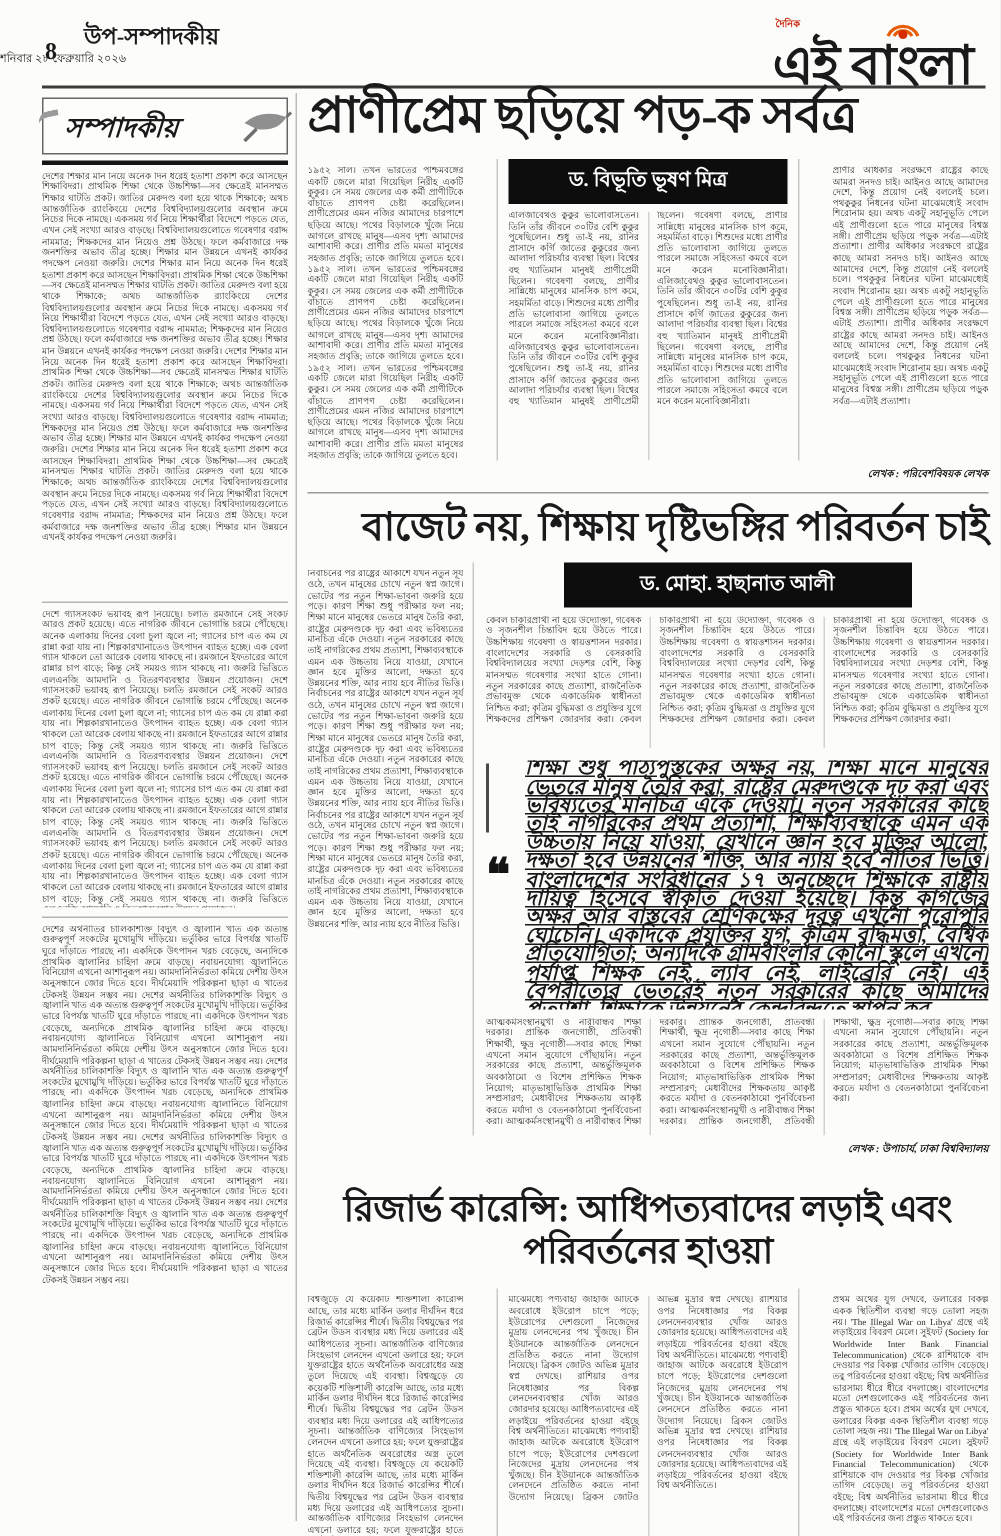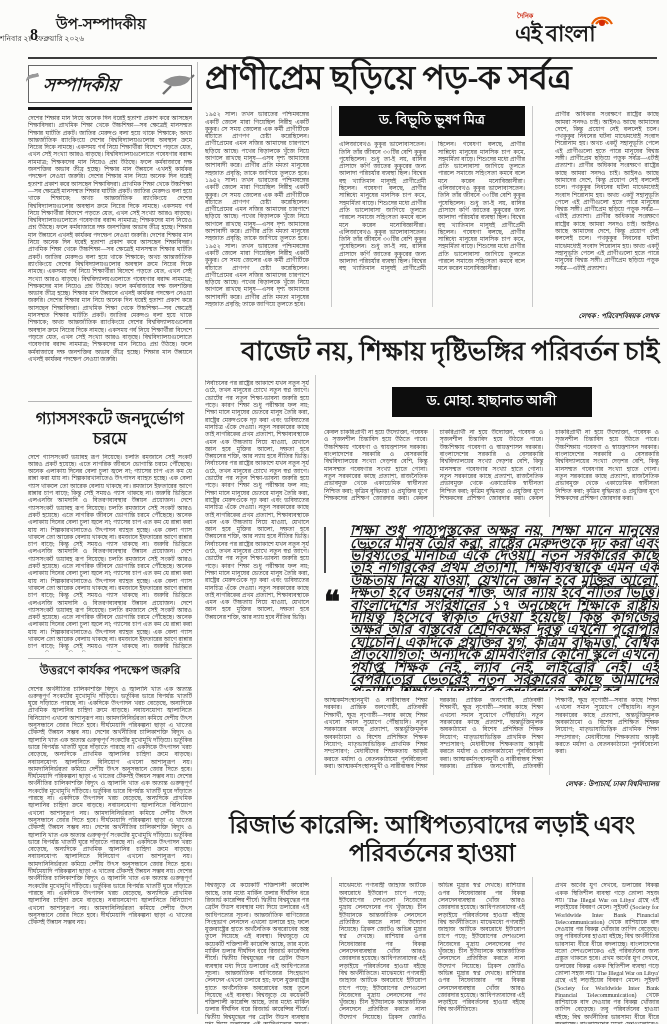--- a/index.html
+++ b/index.html
@@ -8,21 +8,21 @@
     position:relative; width:667px; height:1024px; margin:0 auto;
     background:#fcfcfa; color:#1a1a1a; overflow:hidden;
     font-family:"Liberation Serif", serif;
   }
   
   .hdr-pagenum { position:absolute; left:30px; top:26px; font-size:16px; font-weight:bold; }
   .hdr-section { position:absolute; left:56px; top:12px; font-size:15px; font-weight:bold; }
   .hdr-date { position:absolute; left:0; right:4px; top:33px; text-align:left; font-size:7.5px; color:#222; }
   .masthead { position:absolute; right:12px; top:8px; width:140px; height:46px; }
   .mast-tagline { position:absolute; left:2px; top:3px; font-size:6.5px; color:#c8220a; font-weight:bold; }
-  .mast-title { position:absolute; left:0; top:8px; font-size:22px; font-weight:800; letter-spacing:-1px; white-space:nowrap; }
+  .mast-title { position:absolute; left:0; top:8px; font-size:36px; font-weight:800; letter-spacing:-1px; white-space:nowrap; }
   .mast-arcs { position:absolute; left:72px; top:2px; }
   .hdr-rule { position:absolute; left:28px; right:10px; top:57px; height:2px; background:#3c3c3c; }
 
   
   .leftcol { position:absolute; left:28px; top:62px; width:164px; }
   .ed-box { position:relative; margin-top:3px; height:38px; border:1.5px solid #666; background:#fdfdfb; }
   .ed-box-label { position:absolute; left:14px; top:5px; font-size:18px; font-weight:800; font-style:italic; transform:skewX(-4deg); }
   .quill { position:absolute; right:-4px; top:4px; }
   .ed-swoosh { position:absolute; left:-3px; top:8px; width:14px; height:14px; border-top:4px solid #9a9a9a; border-radius:50% 0 0 0; transform:rotate(-12deg); }
   .ed-rule { height:3px; background:#151515; margin-top:4px; }
@@ -50,21 +50,21 @@
   .two-col { columns:2; column-gap:12px; column-rule:1px solid #d2d2d2; }
   .lead-col { height:196px; }
   .lead-mid-txt { height:166px; }
   .credit { text-align:right; font-size:6.8px; font-weight:bold; font-style:italic; color:#111; margin-top:3px; }
   .sec-rule { height:1px; background:#9a9a9a; margin-top:6px; }
 
   .mid-h { font-size:26px; font-weight:800; text-align:right; line-height:1.15; margin-top:8px; letter-spacing:-0.3px; }
   .mid-grid { display:grid; grid-template-columns:104px 1fr; margin-top:8px; }
   .mid-c1 { height:352px; }
   .mid-right { border-left:1px solid #c9c9c9; margin-left:6px; padding-left:8px; }
-  .mid-byline { width:200px; margin:12px auto; }
+  .mid-byline { width:232px; margin:0 auto; }
   .three-col { columns:3; column-gap:12px; column-rule:1px solid #d2d2d2; }
   .mid-top { height:88px; margin-top:6px; }
   .mid-bottom { height:78px; margin-top:6px; }
   .pull-quote { position:relative; display:flex; margin-top:8px; max-height:166px; overflow:hidden; }
   .qgutter { position:relative; flex:0 0 26px; }
   .qbar { position:absolute; left:0; top:2px; width:2px; height:46px; background:#4a4a4a; }
   .quote-glyph { position:absolute; left:0px; top:62px; font-size:30px; font-weight:900; color:#141414; line-height:1; font-style:normal; }
   .quote-text { flex:1; font-size:14px; line-height:12.4px; font-weight:bold; font-style:italic; text-align:justify; color:#181818;text-decoration:underline; }
 
   .bot-h { font-size:24px; font-weight:800; text-align:center; line-height:1.15; margin-top:22px; letter-spacing:-0.3px; }
@@ -98,25 +98,23 @@
         <path d="M2 12 Q14 2 30 8 Q24 18 10 16 Z" fill="#8f8f8f"></path>
         <path d="M10 16 L2 24" stroke="#6e6e6e" stroke-width="2.4"></path>
         <path d="M30 8 L33 5" stroke="#6e6e6e" stroke-width="2"></path>
       </svg>
     </div>
     <div class="ed-rule"></div>
 
     <div class="bodytext ed-body-1">দেশের শিক্ষার মান নিয়ে অনেক দিন ধরেই হতাশা প্রকাশ করে আসছেন শিক্ষাবিদরা। প্রাথমিক শিক্ষা থেকে উচ্চশিক্ষা—সব ক্ষেত্রেই মানসম্মত শিক্ষার ঘাটতি প্রকট। জাতির মেরুদণ্ড বলা হয়ে থাকে শিক্ষাকে; অথচ আন্তর্জাতিক র‌্যাংকিংয়ে দেশের বিশ্ববিদ্যালয়গুলোর অবস্থান ক্রমে নিচের দিকে নামছে। একসময় গর্ব নিয়ে শিক্ষার্থীরা বিদেশে পড়তে যেত, এখন সেই সংখ্যা আরও বাড়ছে। বিশ্ববিদ্যালয়গুলোতে গবেষণার বরাদ্দ নামমাত্র; শিক্ষকদের মান নিয়েও প্রশ্ন উঠছে। ফলে কর্মবাজারে দক্ষ জনশক্তির অভাব তীব্র হচ্ছে। শিক্ষার মান উন্নয়নে এখনই কার্যকর পদক্ষেপ নেওয়া জরুরি। দেশের শিক্ষার মান নিয়ে অনেক দিন ধরেই হতাশা প্রকাশ করে আসছেন শিক্ষাবিদরা। প্রাথমিক শিক্ষা থেকে উচ্চশিক্ষা—সব ক্ষেত্রেই মানসম্মত শিক্ষার ঘাটতি প্রকট। জাতির মেরুদণ্ড বলা হয়ে থাকে শিক্ষাকে; অথচ আন্তর্জাতিক র‌্যাংকিংয়ে দেশের বিশ্ববিদ্যালয়গুলোর অবস্থান ক্রমে নিচের দিকে নামছে। একসময় গর্ব নিয়ে শিক্ষার্থীরা বিদেশে পড়তে যেত, এখন সেই সংখ্যা আরও বাড়ছে। বিশ্ববিদ্যালয়গুলোতে গবেষণার বরাদ্দ নামমাত্র; শিক্ষকদের মান নিয়েও প্রশ্ন উঠছে। ফলে কর্মবাজারে দক্ষ জনশক্তির অভাব তীব্র হচ্ছে। শিক্ষার মান উন্নয়নে এখনই কার্যকর পদক্ষেপ নেওয়া জরুরি। দেশের শিক্ষার মান নিয়ে অনেক দিন ধরেই হতাশা প্রকাশ করে আসছেন শিক্ষাবিদরা। প্রাথমিক শিক্ষা থেকে উচ্চশিক্ষা—সব ক্ষেত্রেই মানসম্মত শিক্ষার ঘাটতি প্রকট। জাতির মেরুদণ্ড বলা হয়ে থাকে শিক্ষাকে; অথচ আন্তর্জাতিক র‌্যাংকিংয়ে দেশের বিশ্ববিদ্যালয়গুলোর অবস্থান ক্রমে নিচের দিকে নামছে। একসময় গর্ব নিয়ে শিক্ষার্থীরা বিদেশে পড়তে যেত, এখন সেই সংখ্যা আরও বাড়ছে। বিশ্ববিদ্যালয়গুলোতে গবেষণার বরাদ্দ নামমাত্র; শিক্ষকদের মান নিয়েও প্রশ্ন উঠছে। ফলে কর্মবাজারে দক্ষ জনশক্তির অভাব তীব্র হচ্ছে। শিক্ষার মান উন্নয়নে এখনই কার্যকর পদক্ষেপ নেওয়া জরুরি। দেশের শিক্ষার মান নিয়ে অনেক দিন ধরেই হতাশা প্রকাশ করে আসছেন শিক্ষাবিদরা। প্রাথমিক শিক্ষা থেকে উচ্চশিক্ষা—সব ক্ষেত্রেই মানসম্মত শিক্ষার ঘাটতি প্রকট। জাতির মেরুদণ্ড বলা হয়ে থাকে শিক্ষাকে; অথচ আন্তর্জাতিক র‌্যাংকিংয়ে দেশের বিশ্ববিদ্যালয়গুলোর অবস্থান ক্রমে নিচের দিকে নামছে। একসময় গর্ব নিয়ে শিক্ষার্থীরা বিদেশে পড়তে যেত, এখন সেই সংখ্যা আরও বাড়ছে। বিশ্ববিদ্যালয়গুলোতে গবেষণার বরাদ্দ নামমাত্র; শিক্ষকদের মান নিয়েও প্রশ্ন উঠছে। ফলে কর্মবাজারে দক্ষ জনশক্তির অভাব তীব্র হচ্ছে। শিক্ষার মান উন্নয়নে এখনই কার্যকর পদক্ষেপ নেওয়া জরুরি।</div>
     <div class="thin-rule"></div>
 
-    <div class="ed-h2">গ্যাসসংকটে জনদুর্ভোগ চরমে</div>
     <div class="bodytext ed-body-2">দেশে গ্যাসসংকট ভয়াবহ রূপ নিয়েছে। চলতি রমজানে সেই সংকট আরও প্রকট হয়েছে। এতে নাগরিক জীবনে ভোগান্তি চরমে পৌঁছেছে। অনেক এলাকায় দিনের বেলা চুলা জ্বলে না; গ্যাসের চাপ এত কম যে রান্না করা যায় না। শিল্পকারখানাতেও উৎপাদন ব্যাহত হচ্ছে। এক বেলা গ্যাস থাকলে তো আরেক বেলায় থাকছে না। রমজানে ইফতারের আগে রান্নার চাপ বাড়ে; কিন্তু সেই সময়ও গ্যাস থাকছে না। জরুরি ভিত্তিতে এলএনজি আমদানি ও বিতরণব্যবস্থার উন্নয়ন প্রয়োজন। দেশে গ্যাসসংকট ভয়াবহ রূপ নিয়েছে। চলতি রমজানে সেই সংকট আরও প্রকট হয়েছে। এতে নাগরিক জীবনে ভোগান্তি চরমে পৌঁছেছে। অনেক এলাকায় দিনের বেলা চুলা জ্বলে না; গ্যাসের চাপ এত কম যে রান্না করা যায় না। শিল্পকারখানাতেও উৎপাদন ব্যাহত হচ্ছে। এক বেলা গ্যাস থাকলে তো আরেক বেলায় থাকছে না। রমজানে ইফতারের আগে রান্নার চাপ বাড়ে; কিন্তু সেই সময়ও গ্যাস থাকছে না। জরুরি ভিত্তিতে এলএনজি আমদানি ও বিতরণব্যবস্থার উন্নয়ন প্রয়োজন। দেশে গ্যাসসংকট ভয়াবহ রূপ নিয়েছে। চলতি রমজানে সেই সংকট আরও প্রকট হয়েছে। এতে নাগরিক জীবনে ভোগান্তি চরমে পৌঁছেছে। অনেক এলাকায় দিনের বেলা চুলা জ্বলে না; গ্যাসের চাপ এত কম যে রান্না করা যায় না। শিল্পকারখানাতেও উৎপাদন ব্যাহত হচ্ছে। এক বেলা গ্যাস থাকলে তো আরেক বেলায় থাকছে না। রমজানে ইফতারের আগে রান্নার চাপ বাড়ে; কিন্তু সেই সময়ও গ্যাস থাকছে না। জরুরি ভিত্তিতে এলএনজি আমদানি ও বিতরণব্যবস্থার উন্নয়ন প্রয়োজন। দেশে গ্যাসসংকট ভয়াবহ রূপ নিয়েছে। চলতি রমজানে সেই সংকট আরও প্রকট হয়েছে। এতে নাগরিক জীবনে ভোগান্তি চরমে পৌঁছেছে। অনেক এলাকায় দিনের বেলা চুলা জ্বলে না; গ্যাসের চাপ এত কম যে রান্না করা যায় না। শিল্পকারখানাতেও উৎপাদন ব্যাহত হচ্ছে। এক বেলা গ্যাস থাকলে তো আরেক বেলায় থাকছে না। রমজানে ইফতারের আগে রান্নার চাপ বাড়ে; কিন্তু সেই সময়ও গ্যাস থাকছে না। জরুরি ভিত্তিতে এলএনজি আমদানি ও বিতরণব্যবস্থার উন্নয়ন প্রয়োজন।</div>
     <div class="thin-rule"></div>
 
-    <div class="ed-sub">উত্তরণে কার্যকর পদক্ষেপ জরুরি</div>
     <div class="bodytext ed-body-3">দেশের অর্থনীতির চালিকাশক্তি বিদ্যুৎ ও জ্বালানি খাত এক অত্যন্ত গুরুত্বপূর্ণ সংকটের মুখোমুখি দাঁড়িয়ে। ভর্তুকির ভারে বিপর্যস্ত খাতটি ঘুরে দাঁড়াতে পারছে না। একদিকে উৎপাদন খরচ বেড়েছে, অন্যদিকে প্রাথমিক জ্বালানির চাহিদা ক্রমে বাড়ছে। নবায়নযোগ্য জ্বালানিতে বিনিয়োগ এখনো আশানুরূপ নয়। আমদানিনির্ভরতা কমিয়ে দেশীয় উৎস অনুসন্ধানে জোর দিতে হবে। দীর্ঘমেয়াদি পরিকল্পনা ছাড়া এ খাতের টেকসই উন্নয়ন সম্ভব নয়। দেশের অর্থনীতির চালিকাশক্তি বিদ্যুৎ ও জ্বালানি খাত এক অত্যন্ত গুরুত্বপূর্ণ সংকটের মুখোমুখি দাঁড়িয়ে। ভর্তুকির ভারে বিপর্যস্ত খাতটি ঘুরে দাঁড়াতে পারছে না। একদিকে উৎপাদন খরচ বেড়েছে, অন্যদিকে প্রাথমিক জ্বালানির চাহিদা ক্রমে বাড়ছে। নবায়নযোগ্য জ্বালানিতে বিনিয়োগ এখনো আশানুরূপ নয়। আমদানিনির্ভরতা কমিয়ে দেশীয় উৎস অনুসন্ধানে জোর দিতে হবে। দীর্ঘমেয়াদি পরিকল্পনা ছাড়া এ খাতের টেকসই উন্নয়ন সম্ভব নয়। দেশের অর্থনীতির চালিকাশক্তি বিদ্যুৎ ও জ্বালানি খাত এক অত্যন্ত গুরুত্বপূর্ণ সংকটের মুখোমুখি দাঁড়িয়ে। ভর্তুকির ভারে বিপর্যস্ত খাতটি ঘুরে দাঁড়াতে পারছে না। একদিকে উৎপাদন খরচ বেড়েছে, অন্যদিকে প্রাথমিক জ্বালানির চাহিদা ক্রমে বাড়ছে। নবায়নযোগ্য জ্বালানিতে বিনিয়োগ এখনো আশানুরূপ নয়। আমদানিনির্ভরতা কমিয়ে দেশীয় উৎস অনুসন্ধানে জোর দিতে হবে। দীর্ঘমেয়াদি পরিকল্পনা ছাড়া এ খাতের টেকসই উন্নয়ন সম্ভব নয়। দেশের অর্থনীতির চালিকাশক্তি বিদ্যুৎ ও জ্বালানি খাত এক অত্যন্ত গুরুত্বপূর্ণ সংকটের মুখোমুখি দাঁড়িয়ে। ভর্তুকির ভারে বিপর্যস্ত খাতটি ঘুরে দাঁড়াতে পারছে না। একদিকে উৎপাদন খরচ বেড়েছে, অন্যদিকে প্রাথমিক জ্বালানির চাহিদা ক্রমে বাড়ছে। নবায়নযোগ্য জ্বালানিতে বিনিয়োগ এখনো আশানুরূপ নয়। আমদানিনির্ভরতা কমিয়ে দেশীয় উৎস অনুসন্ধানে জোর দিতে হবে। দীর্ঘমেয়াদি পরিকল্পনা ছাড়া এ খাতের টেকসই উন্নয়ন সম্ভব নয়। দেশের অর্থনীতির চালিকাশক্তি বিদ্যুৎ ও জ্বালানি খাত এক অত্যন্ত গুরুত্বপূর্ণ সংকটের মুখোমুখি দাঁড়িয়ে। ভর্তুকির ভারে বিপর্যস্ত খাতটি ঘুরে দাঁড়াতে পারছে না। একদিকে উৎপাদন খরচ বেড়েছে, অন্যদিকে প্রাথমিক জ্বালানির চাহিদা ক্রমে বাড়ছে। নবায়নযোগ্য জ্বালানিতে বিনিয়োগ এখনো আশানুরূপ নয়। আমদানিনির্ভরতা কমিয়ে দেশীয় উৎস অনুসন্ধানে জোর দিতে হবে। দীর্ঘমেয়াদি পরিকল্পনা ছাড়া এ খাতের টেকসই উন্নয়ন সম্ভব নয়।</div>
   </div>
 
   <div class="vdivider"></div>
 
   <div class="main">
 
     <div class="lead-h">প্রাণীপ্রেম ছড়িয়ে পড়-ক সর্বত্র</div>
     <div class="art-grid">
       <div class="gcol bodytext lead-col">১৯৫২ সাল। তখন ভারতের পশ্চিমবঙ্গের একটি জেলে মারা গিয়েছিল নিরীহ একটি কুকুর। সে সময় জেলের এক কর্মী প্রাণীটিকে বাঁচাতে প্রাণপণ চেষ্টা করেছিলেন। প্রাণীপ্রেমের এমন নজির আমাদের চারপাশে ছড়িয়ে আছে। পথের বিড়ালকে খুঁজে নিয়ে আগলে রাখছে মানুষ—এসব দৃশ্য আমাদের আশাবাদী করে। প্রাণীর প্রতি মমতা মানুষের সহজাত প্রবৃত্তি; তাকে জাগিয়ে তুলতে হবে। ১৯৫২ সাল। তখন ভারতের পশ্চিমবঙ্গের একটি জেলে মারা গিয়েছিল নিরীহ একটি কুকুর। সে সময় জেলের এক কর্মী প্রাণীটিকে বাঁচাতে প্রাণপণ চেষ্টা করেছিলেন। প্রাণীপ্রেমের এমন নজির আমাদের চারপাশে ছড়িয়ে আছে। পথের বিড়ালকে খুঁজে নিয়ে আগলে রাখছে মানুষ—এসব দৃশ্য আমাদের আশাবাদী করে। প্রাণীর প্রতি মমতা মানুষের সহজাত প্রবৃত্তি; তাকে জাগিয়ে তুলতে হবে। ১৯৫২ সাল। তখন ভারতের পশ্চিমবঙ্গের একটি জেলে মারা গিয়েছিল নিরীহ একটি কুকুর। সে সময় জেলের এক কর্মী প্রাণীটিকে বাঁচাতে প্রাণপণ চেষ্টা করেছিলেন। প্রাণীপ্রেমের এমন নজির আমাদের চারপাশে ছড়িয়ে আছে। পথের বিড়ালকে খুঁজে নিয়ে আগলে রাখছে মানুষ—এসব দৃশ্য আমাদের আশাবাদী করে। প্রাণীর প্রতি মমতা মানুষের সহজাত প্রবৃত্তি; তাকে জাগিয়ে তুলতে হবে।</div>

